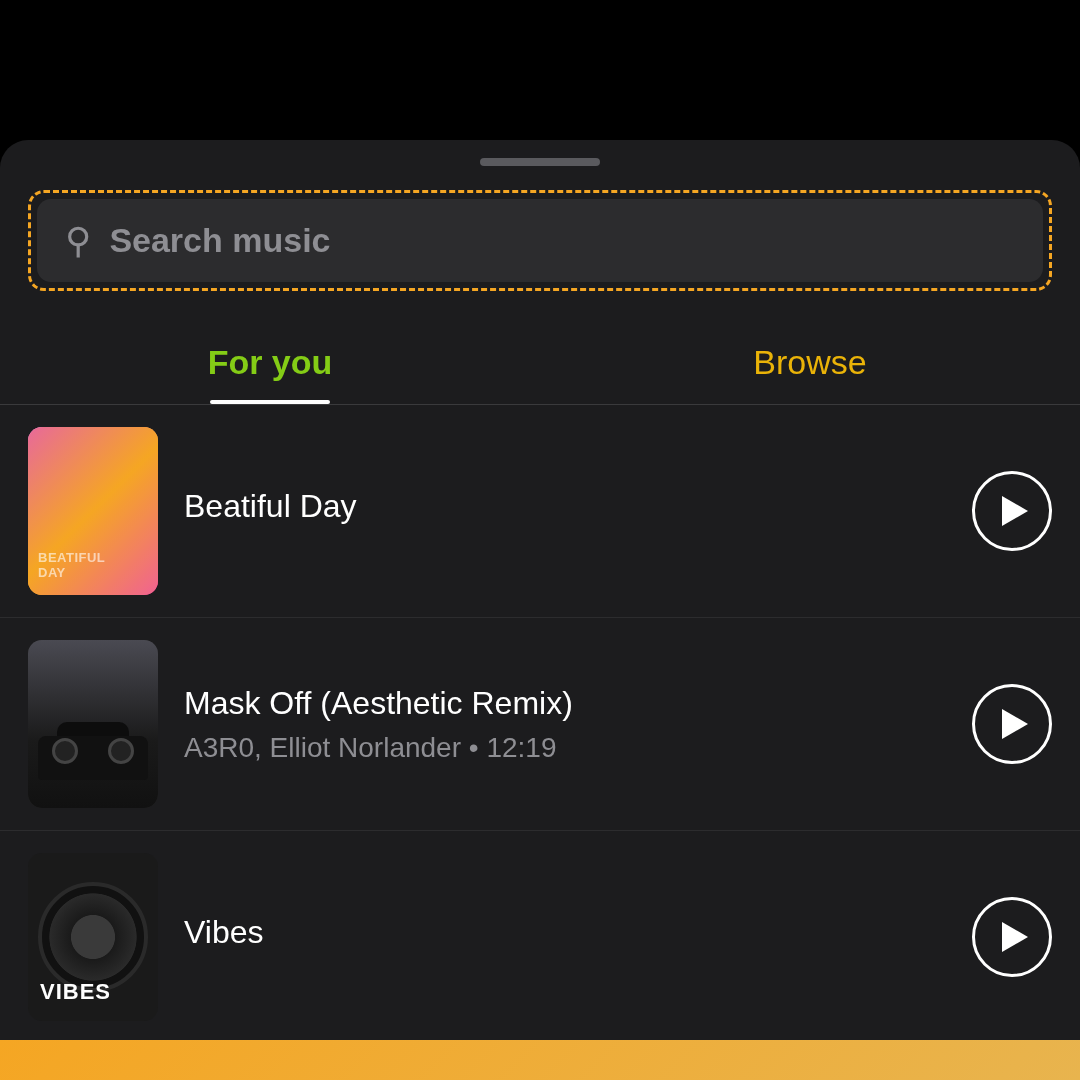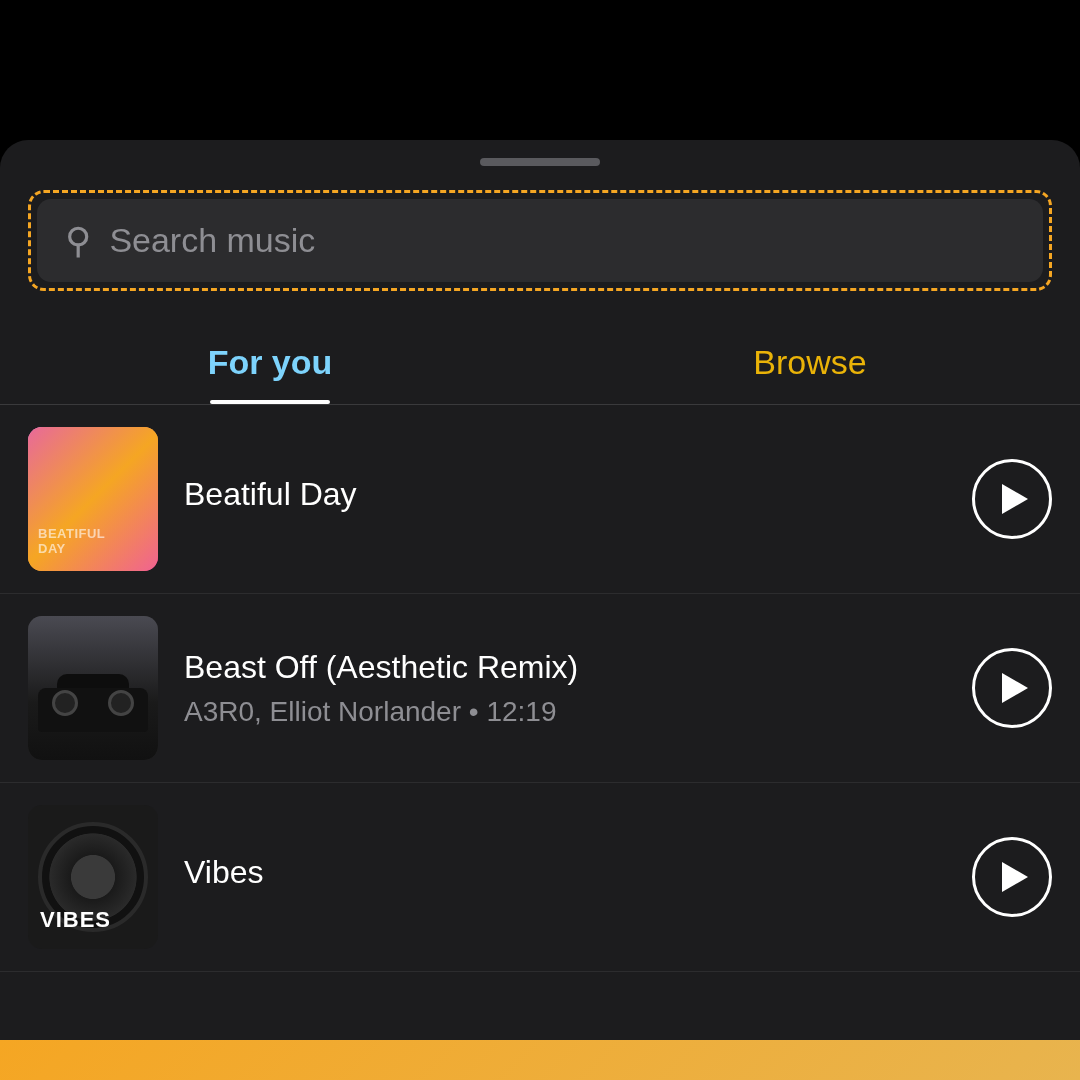--- a/index.html
+++ b/index.html
@@ -60,42 +60,42 @@
 
     .search-icon {
       color: #8e8e93;
       font-size: 36px;
       line-height: 1;
     }
 
     .search-placeholder {
       color: #8e8e93;
       font-size: 34px;
-      font-weight: 400;
+      font-weight: 700;
     }
 
     .tabs {
       display: flex;
       border-bottom: 1px solid #3a3a3c;
       margin-bottom: 0;
     }
 
     .tab {
       flex: 1;
       text-align: center;
       padding: 20px 0 22px;
       font-size: 34px;
       font-weight: 500;
       color: #eab308;
       position: relative;
       cursor: pointer;
     }
 
     .tab.active {
-      color: #7dd3fc;
+      color: #84cc16;
       font-weight: 600;
     }
 
     .tab.active::after {
       content: '';
       position: absolute;
       bottom: 0;
       left: 50%;
       transform: translateX(-50%);
       width: 120px;
@@ -111,21 +111,21 @@
     .track-item {
       display: flex;
       align-items: center;
       padding: 22px 28px;
       gap: 26px;
       border-bottom: 1px solid #2c2c2e;
     }
 
     .track-thumb {
       width: 130px;
-      height: 144px;
+      height: 168px;
       border-radius: 14px;
       flex-shrink: 0;
       overflow: hidden;
       position: relative;
     }
 
     
     .thumb-beautiful-day {
       background: linear-gradient(135deg, #f093fb 0%, #f5a623 60%, #e91e8c 100%);
       display: flex;
@@ -325,21 +325,21 @@
         <div class="track-thumb thumb-mask-off">
           <div class="car-visual">
             <div class="car-roof"></div>
             <div class="car-body">
               <div class="car-wheel-l"></div>
               <div class="car-wheel-r"></div>
             </div>
           </div>
         </div>
         <div class="track-info">
-          <div class="track-title">Beast Off (Aesthetic Remix)</div>
+          <div class="track-title">Mask Off (Aesthetic Remix)</div>
           <div class="track-meta">A3R0, Elliot Norlander • 12:19</div>
         </div>
         <div class="play-btn">
           <div class="play-triangle"></div>
         </div>
       </div>
 
       <div class="track-item">
         <div class="track-thumb thumb-vibes">
           <div class="vibes-wheel"></div>

